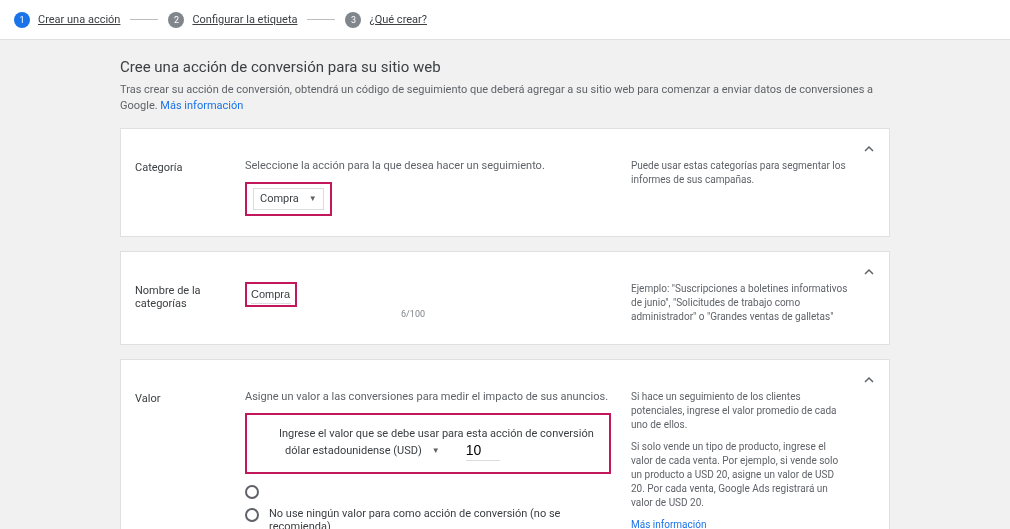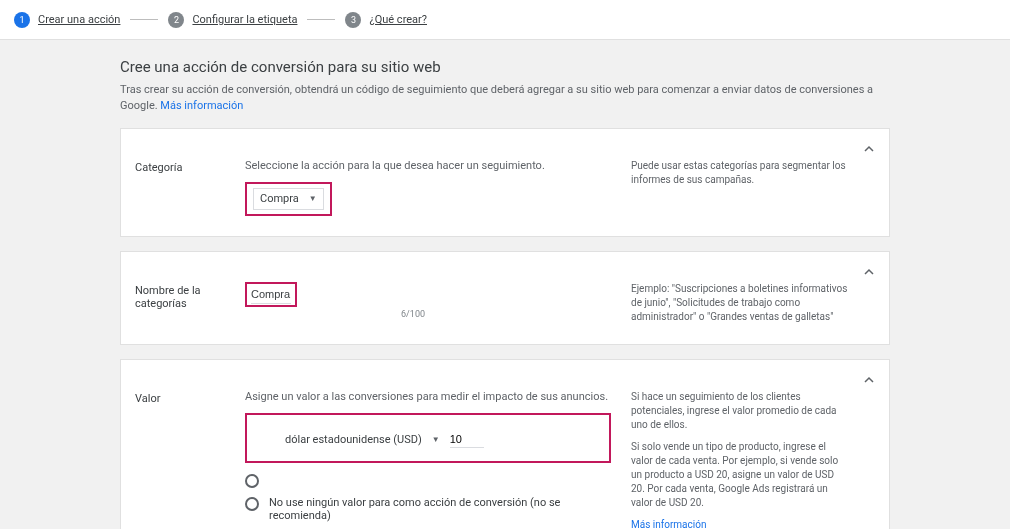--- a/index.html
+++ b/index.html
@@ -133,26 +133,26 @@
   }
   .radio.checked { border-color: #1a73e8; }
   .radio.checked::after {
     content: ""; position: absolute; inset: 2px;
     border-radius: 50%; background: #1a73e8;
   }
   .radio-text { font-size: 11px; color: #3c4043; }
   .radio-sub  { font-size: 10px; color: #5f6368; margin-top: 2px; line-height: 1.35; }
   .value-box .radio-row { margin-bottom: 4px; }
   .value-detail { margin-left: 24px; }
-  .currency-row { display: flex; align-items: center; gap: 4px; margin-top: 8px; }
+  .currency-row { display: flex; align-items: center; gap: 20px; margin-top: 0; }
   .num-input {
     width: 34px;
     border: none;
     border-bottom: 1px solid #dadce0;
-    font-size: 11px;
+    font-size: 14px;
     text-align: left;
     padding: 2px 0;
     outline: none;
     background: transparent;
   }
   .value-box { padding: 6px 8px 10px 8px; }
 </style>
 </head>
 <body>
 
@@ -225,20 +225,21 @@
           <path d="M2 8 L6 4 L10 8" fill="none" stroke="#5f6368" stroke-width="1.5"></path>
         </svg>
     </div>
     <div class="card-body">
       <div class="col-label">Valor</div>
       <div class="col-main">
         <div class="desc">Asigne un valor a las conversiones para medir el impacto de sus anuncios.</div>
 
         <div class="hil-block value-box">
           <div class="value-detail">
+            <div class="radio-text" style="margin-top:6px;">Ingrese el valor que se debe usar para esta acción de conversión</div>
             <div class="currency-row">
               <span class="select plain">
                 <span>dólar estadounidense (USD)</span>
                 <span class="arrow">▼</span>
               </span>
               <input class="num-input" value="10" style="">
             </div>
           </div>
         </div>
 

